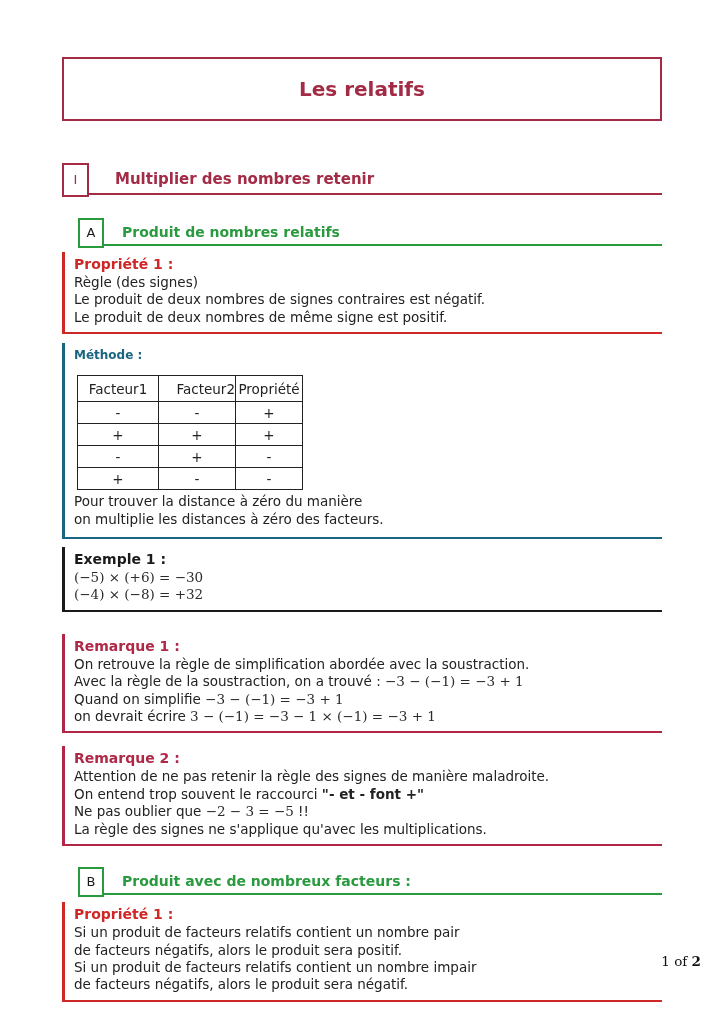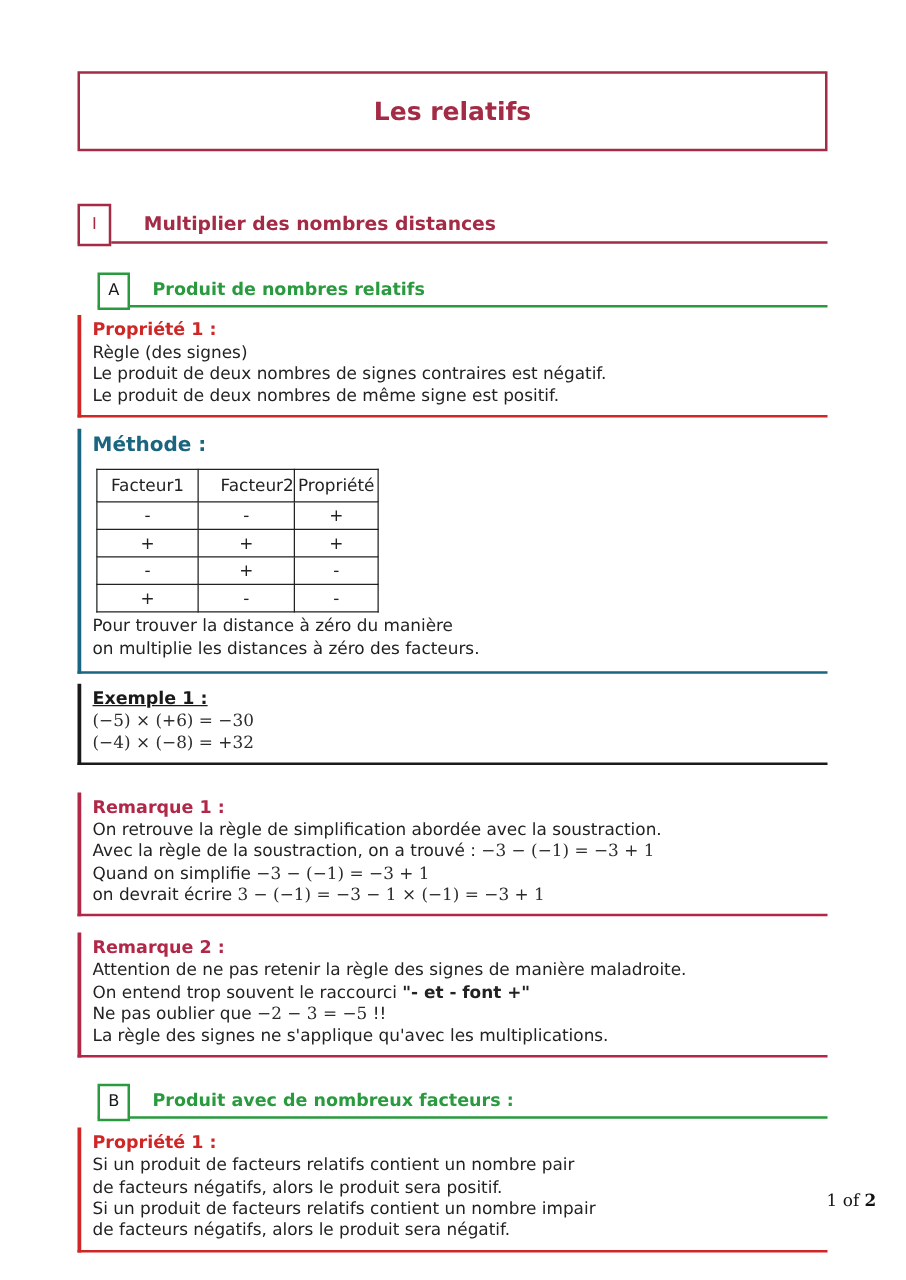--- a/index.html
+++ b/index.html
@@ -45,23 +45,23 @@
     padding:3px 0 6px 9px;box-sizing:border-box;
   }
   .block-head{font-weight:bold;font-size:14px;line-height:19px;}
   .bline{font-size:13.5px;line-height:17.4px;}
   .math{font-family:"DejaVu Serif","Liberation Serif",serif;font-size:13.5px;color:#2b2b2b;}
   .bold-inline{font-weight:bold;}
 
   .red-block{border-color:var(--red);}
   .red-block .block-head{color:var(--red);}
   .blue-block{border-color:var(--blue);}
-  .blue-block .block-head{color:var(--blue);font-size:16px;}
+  .blue-block .block-head{color:var(--blue);font-size:12px;}
   .black-block{border-color:var(--dark);}
-  .black-block .block-head{color:var(--dark);text-decoration:underline;}
+  .black-block .block-head{color:var(--dark);}
   .crimson-block{border-color:#b02747;}
   .crimson-block .block-head{color:#b02747;}
 
   .mt-prop1{margin-top:6px;}
   .mt-methode{margin-top:9px;padding-bottom:9px;}
   .mt-exemple{margin-top:8px;}
   .mt-rem1{margin-top:22px;}
   .mt-rem2{margin-top:13px;}
   .mt-prop2{margin-top:7px;}
   .sec-b{margin-top:19px;}
@@ -88,21 +88,21 @@
 <body>
 
 <div class="content">
 
   <div class="title-box">
     <h1 class="doc-title">Les relatifs</h1>
   </div>
 
   <div class="sec sec-main">
     <span class="letterbox"><span>I</span></span>
-    <span class="sec-label">Multiplier des nombres distances</span>
+    <span class="sec-label">Multiplier des nombres retenir</span>
   </div>
 
   <div class="sec sec-sub">
     <span class="letterbox"><span>A</span></span>
     <span class="sec-label">Produit de nombres relatifs</span>
   </div>
 
   <div class="block red-block mt-prop1">
     <div class="block-head">Propriété 1 :</div>
     <div class="bline">Règle (des signes)</div>

